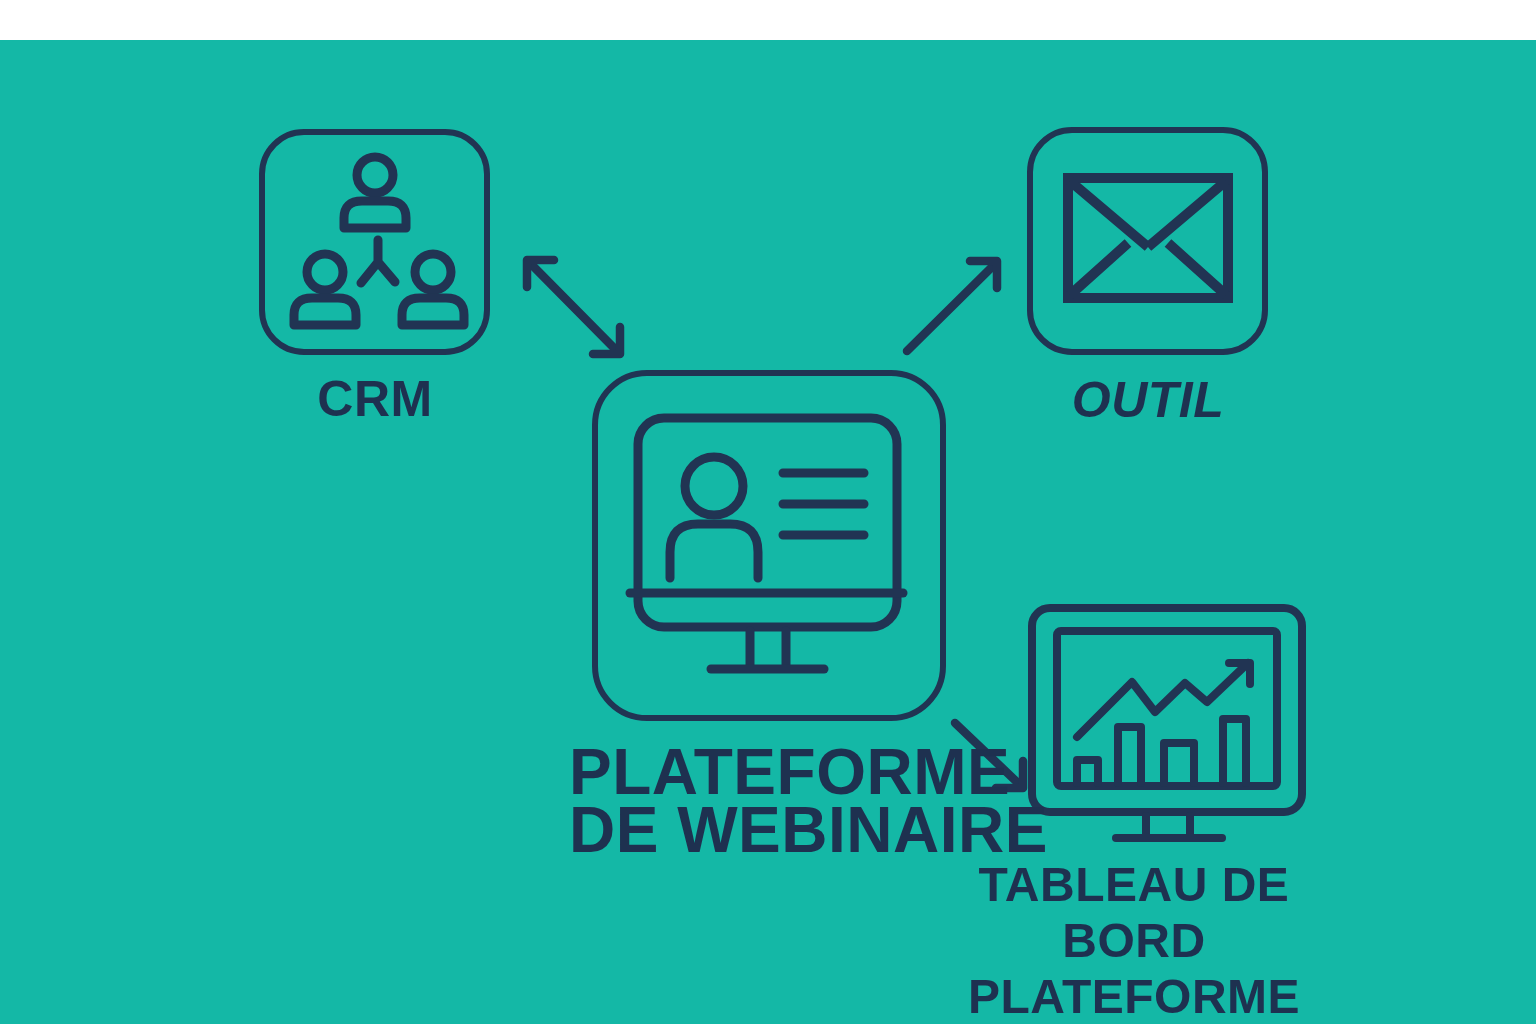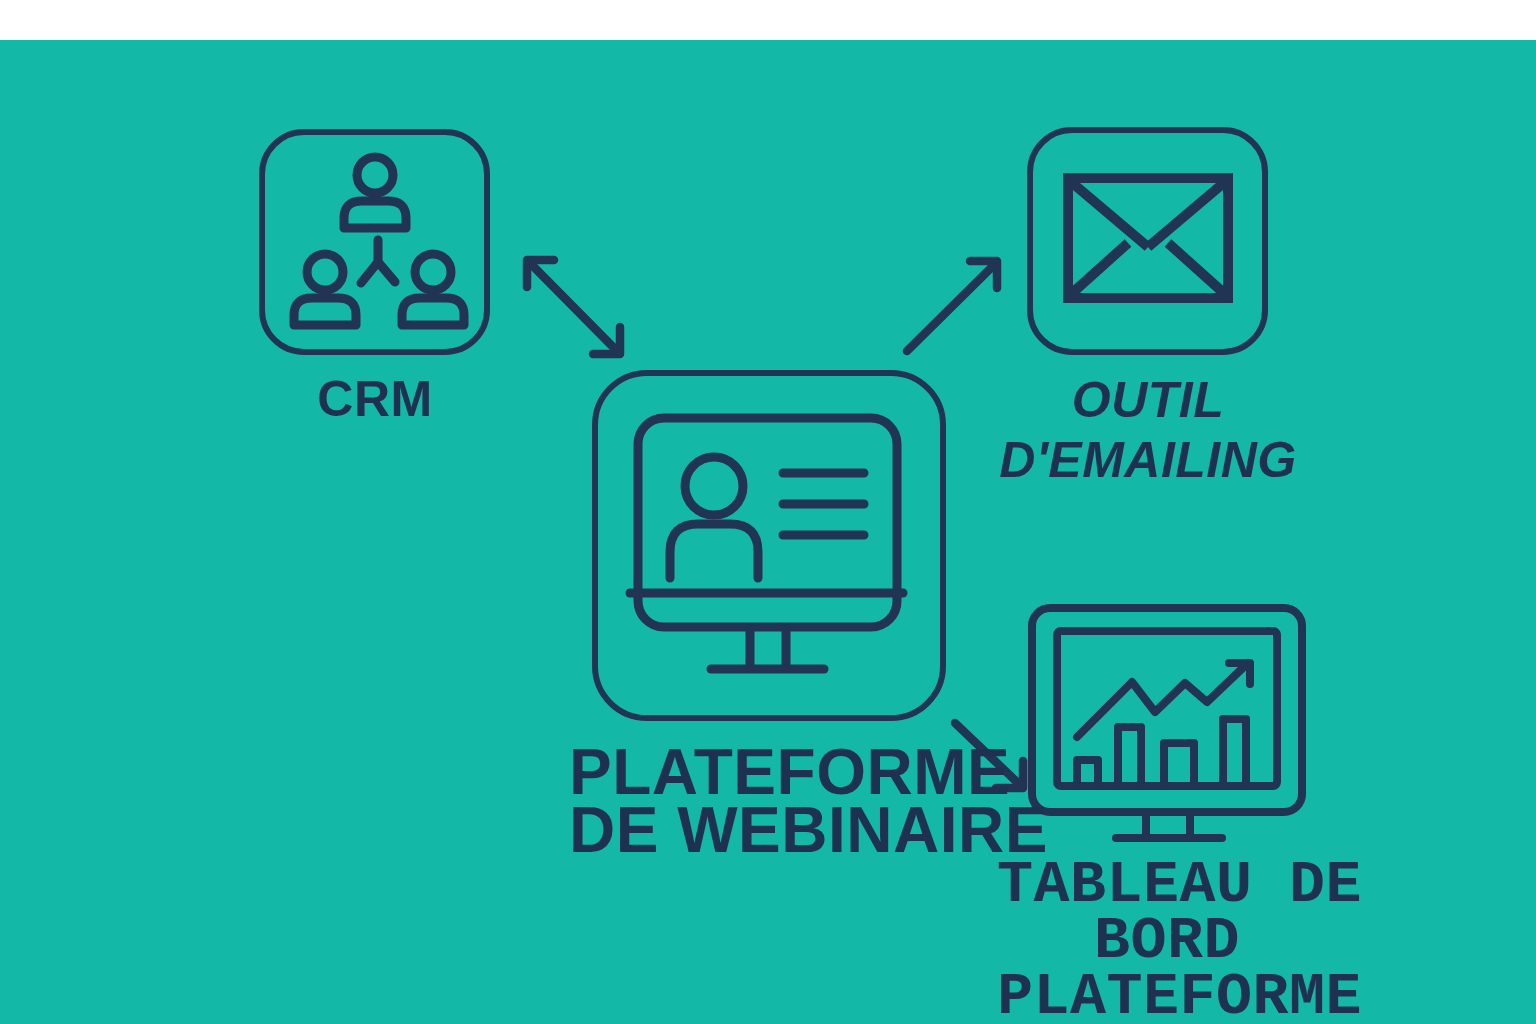--- a/index.html
+++ b/index.html
@@ -27,21 +27,21 @@
     position:absolute;
     color:#1e3150;
     font-weight:bold;
     text-align:center;
     letter-spacing:0.5px;
     white-space:nowrap;
   }
   .label-crm       { left:262px; top:330px; width:226px; font-size:50px; line-height:58px; }
   .label-emailing  { left:987px;  top:330px; width:322px; font-size:50px; line-height:60px;font-style:italic; }
   .label-webinar   { left:569px;  top:703px; width:400px; font-size:64px; line-height:58px; }
-  .label-analytics { left:997px;  top:817px; width:340px; font-size:60px; line-height:56px;font-family:Liberation Mono, monospace; }
+  .label-analytics { left:964px;  top:817px; width:340px; font-size:48px; line-height:56px; }
 </style>
 </head>
 <body>
 
 <div class="canvas">
 
   <svg class="diagram-layer" viewBox="0 0 1536 1024">
 
     <g>
       <rect class="stroke-box" x="262" y="92" width="225" height="220" rx="42"></rect>
@@ -111,21 +111,20 @@
         <path d="M955,683 L1019,744"></path>
         <path d="M1023,721 L1023,748 L996,748"></path>
       </g>
     </g>
   </svg>
 
   <div class="label label-crm">CRM</div>
 
   <div class="label label-emailing">
     <div>OUTIL</div>
-    <div>D'EMAILING</div>
   </div>
 
   <div class="label label-webinar">
     <div>PLATEFORME</div>
     <div>DE WEBINAIRE</div>
   </div>
 
   <div class="label label-analytics">
     <div>TABLEAU DE</div>
     <div>BORD</div>

